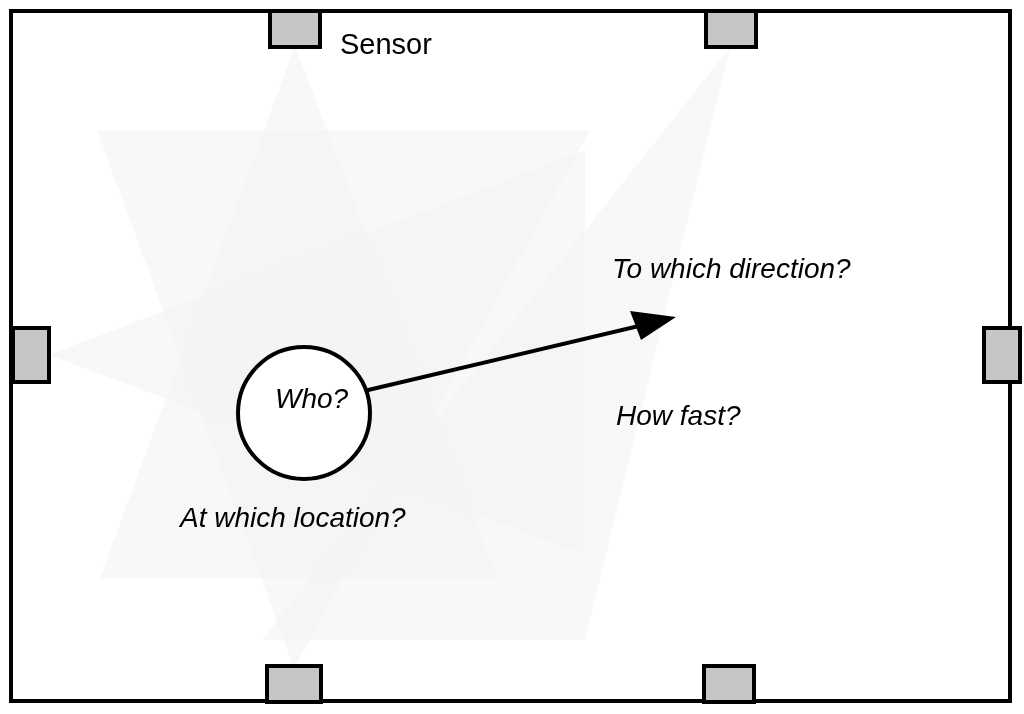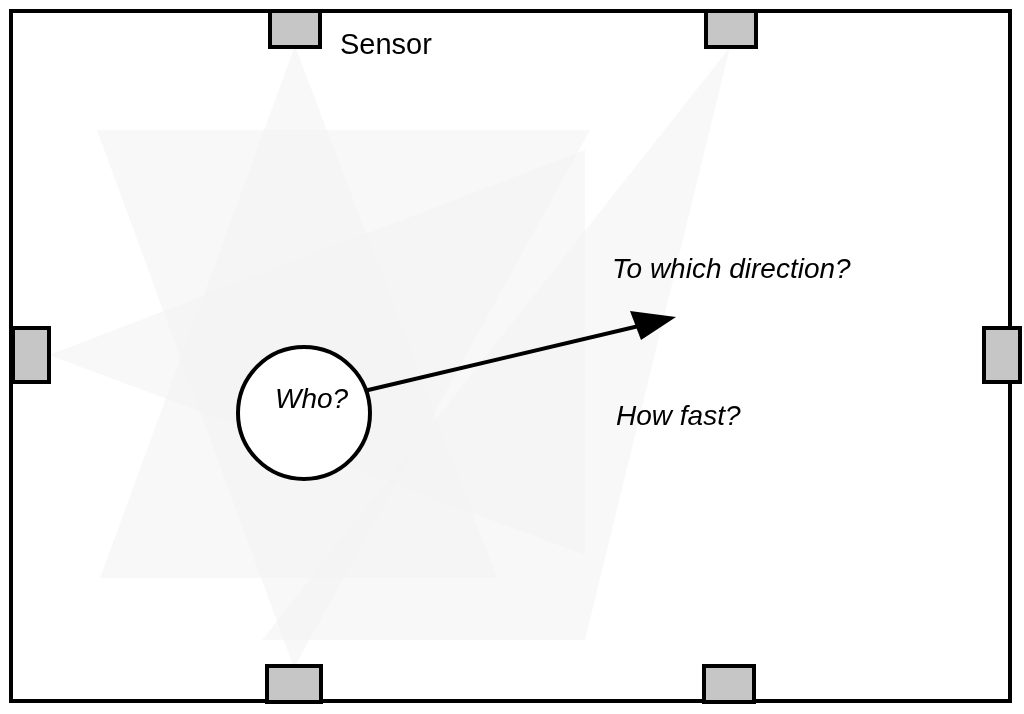--- a/index.html
+++ b/index.html
@@ -115,14 +115,15 @@
 
   <div class="lbl lbl-sensor">Sensor</div>
 
   <div class="lbl lbl-who">Who?</div>
 
 
   <div class="lbl lbl-direction">To which direction?</div>
 
   <div class="lbl lbl-howfast">How fast?</div>
 
+  <div class="lbl lbl-location">At which location?</div>
 
 </div>
 
 </body></html>

